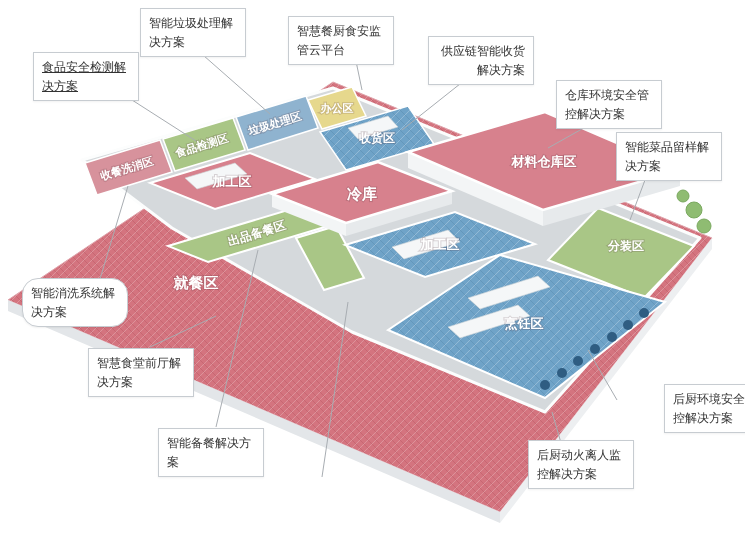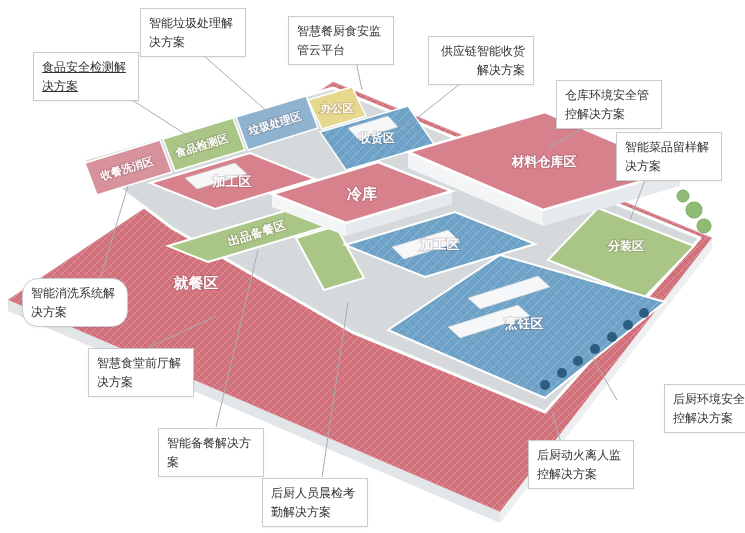--- a/index.html
+++ b/index.html
@@ -119,17 +119,16 @@
 
 <div class="callout" style="left:140px;top:8px;">智能垃圾处理解决方案</div>
 <div class="callout" style="left:288px;top:16px;">智慧餐厨食安监管云平台</div>
 <div class="callout" style="left:428px;top:36px;text-align:right;">供应链智能收货解决方案</div>
 <div class="callout" style="left:33px;top:52px;text-decoration:underline;">食品安全检测解决方案</div>
 <div class="callout" style="left:556px;top:80px;">仓库环境安全管控解决方案</div>
 <div class="callout" style="left:616px;top:132px;">智能菜品留样解决方案</div>
 <div class="callout" style="left:22px;top:278px;border-radius:16px;">智能消洗系统解决方案</div>
 <div class="callout" style="left:88px;top:348px;">智慧食堂前厅解决方案</div>
 <div class="callout" style="left:158px;top:428px;">智能备餐解决方案</div>
-<div class="callout" style="left:262px;top:478px;">后厨人员晨检考勤解决方案</div>
 <div class="callout" style="left:618px;top:384px;margin-left:46px;">后厨环境安全管控解决方案</div>
 <div class="callout" style="left:528px;top:440px;">后厨动火离人监控解决方案</div>
 
 </div>
 
 </body></html>

